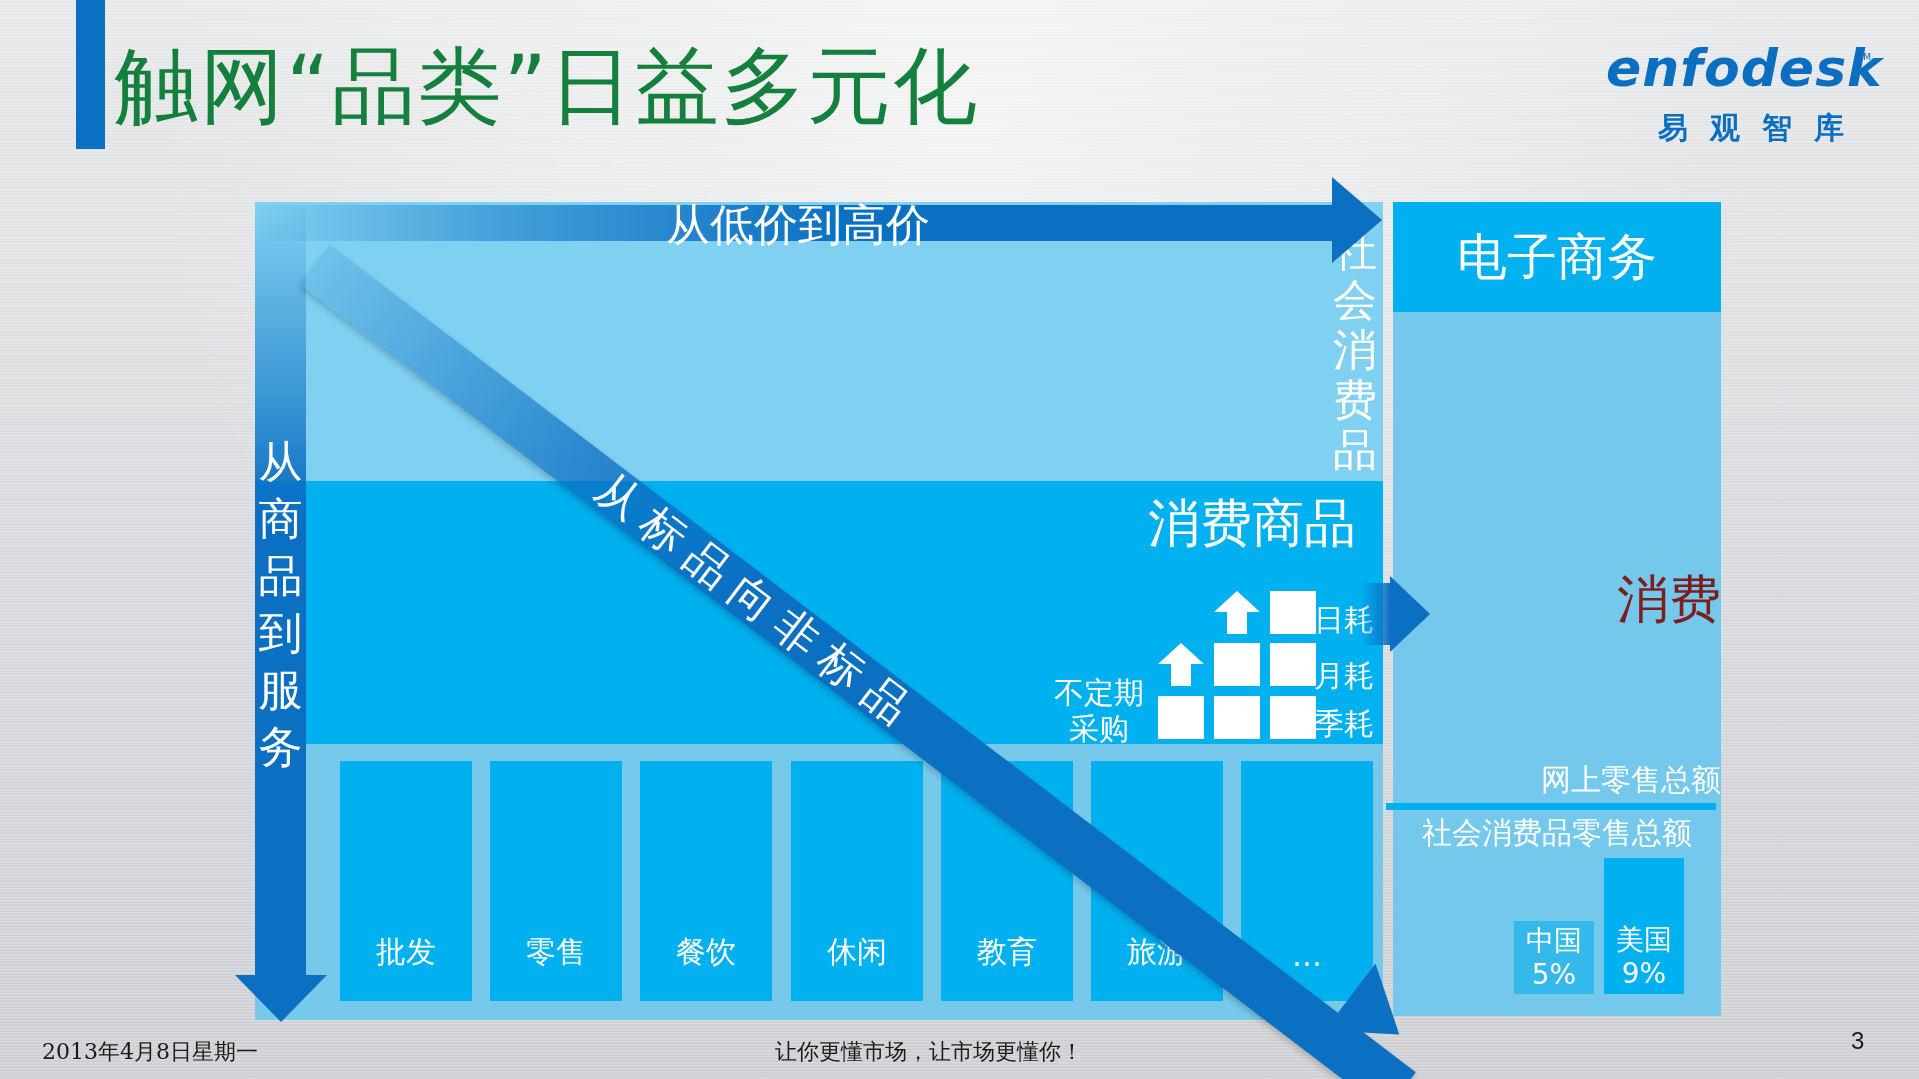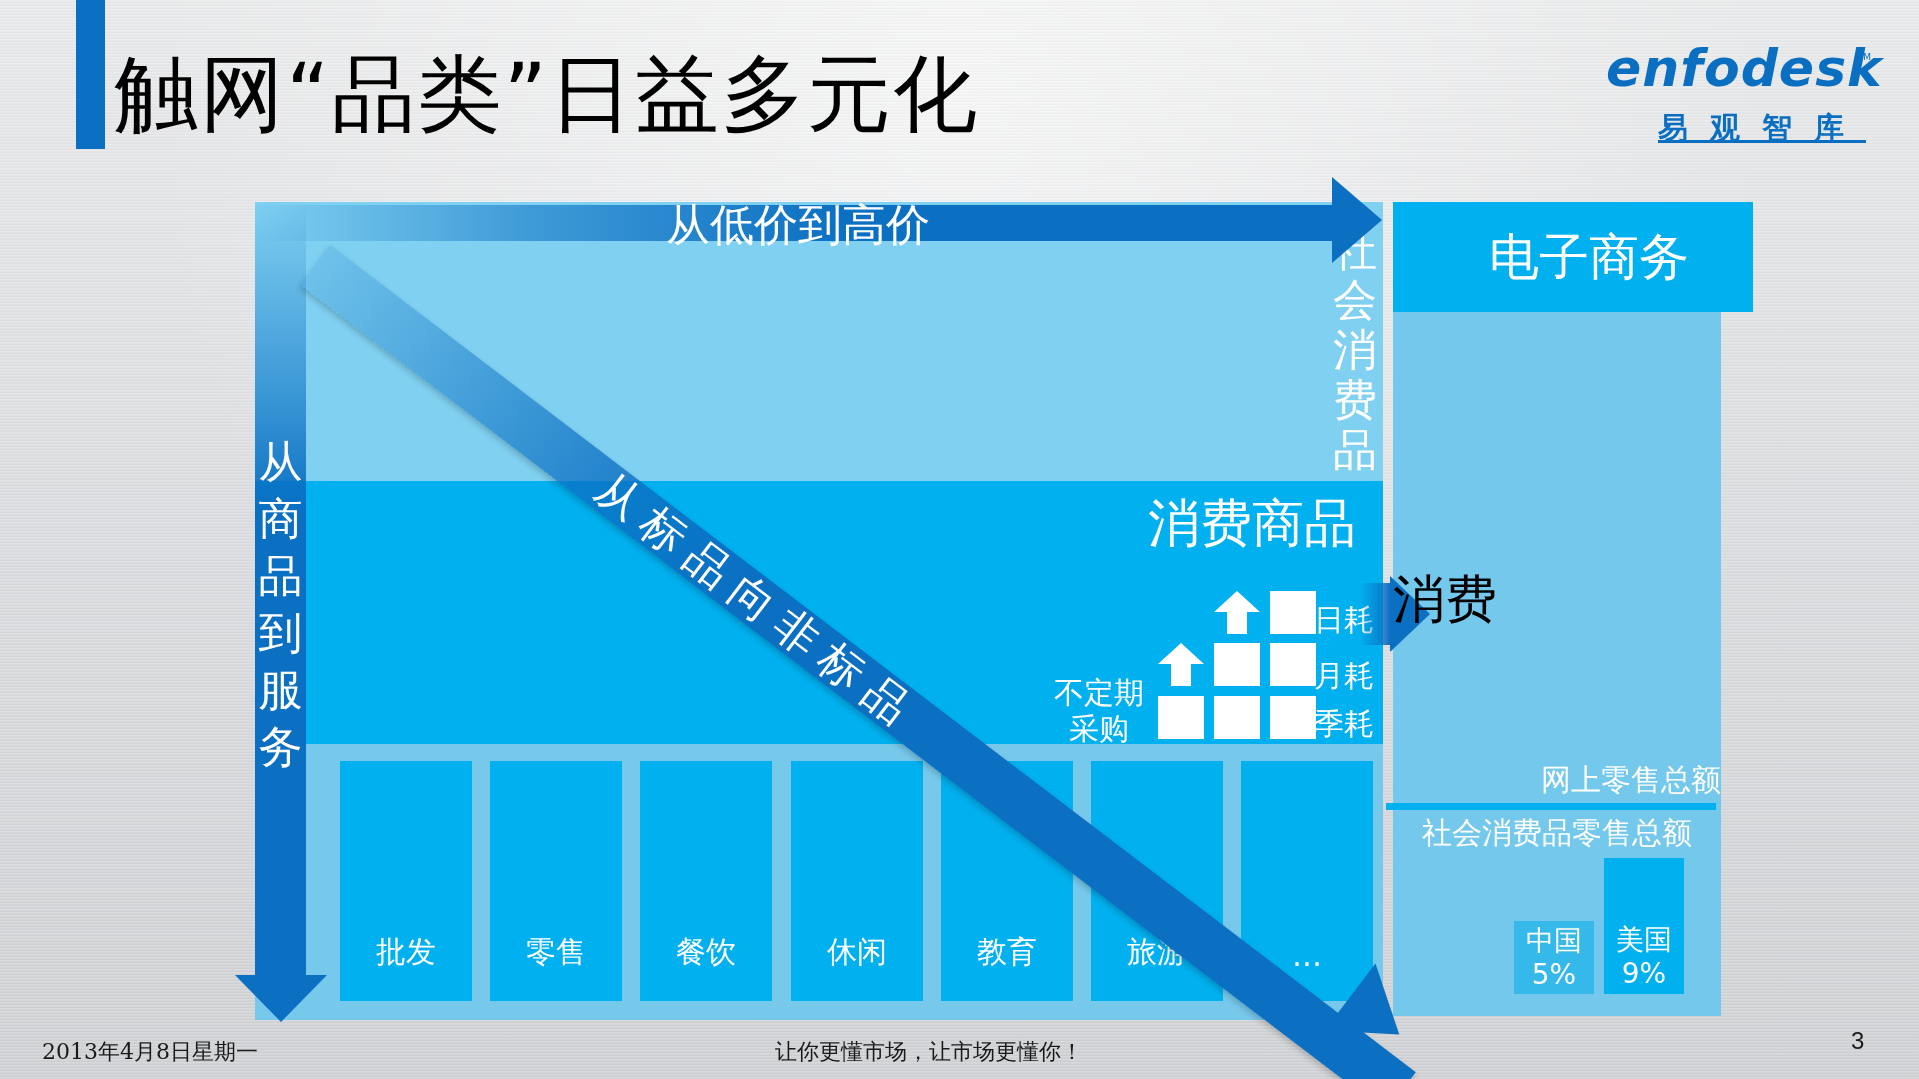--- a/index.html
+++ b/index.html
@@ -9,35 +9,35 @@
     background: linear-gradient(180deg, #e9eaeb 0%, #dcdde0 45%, #cfd1d4 100%);
   }
   .bg-streaks {
     position: absolute; inset: 0;
     background:
       repeating-linear-gradient(180deg, rgba(255,255,255,0.18) 0px, rgba(255,255,255,0.18) 1px, rgba(0,0,0,0.02) 2px, rgba(0,0,0,0.02) 3px),
       radial-gradient(ellipse at 50% 10%, rgba(255,255,255,0.6), rgba(255,255,255,0) 60%);
   }
   .abs { position: absolute; }
   .title-bar { left: 76px; top: 0; width: 29px; height: 149px; background: #0b6fc2; }
-  .title { left: 114px; top: 52px; font-size: 84px; color: #000000; letter-spacing: 2px; line-height: 1; white-space: nowrap; }
+  .title { left: 114px; top: 44px; font-size: 84px; color: #15803d; letter-spacing: 2px; line-height: 1; white-space: nowrap; }
   .logo { left: 1606px; top: 38px; width: 265px; height: 110px; color: #0a6fc1; }
   .logo-en { position: absolute; left: 0; top: 0; font-size: 52px; font-weight: bold; font-style: italic; letter-spacing: 1px; font-family: "DejaVu Sans", sans-serif; }
   .logo-tm { position: absolute; right: 0; top: 14px; font-size: 9px; color: #0a6fc1; }
-  .logo-cn { position: absolute; left: 52px; top: 70px; font-size: 30px; font-weight: bold; letter-spacing: 22px; text-decoration: underline; }
+  .logo-cn { position: absolute; left: 52px; top: 70px; font-size: 30px; font-weight: bold; letter-spacing: 22px; }
 
   .main-box { left: 255px; top: 202px; width: 1128px; height: 818px; background: #7fd0f1; }
   .mid-band { left: 255px; top: 481px; width: 1128px; height: 263px; background: #00b0ef; }
   .bottom-band { left: 255px; top: 744px; width: 1128px; height: 276px; background: #77c9ec; }
   .col { top: 761px; width: 132px; height: 240px; background: #00b0ef; color: #fff; font-size: 30px; text-align: center; }
   .col span { position: absolute; left: 0; right: 0; bottom: 28px; }
 
   .right-panel { left: 1393px; top: 202px; width: 328px; height: 814px; background: #74c8ec; }
-  .right-head { left: 1393px; top: 202px; width: 328px; height: 110px; background: #00b0ef; color: #fff; font-size: 50px; text-align: center; line-height: 110px; padding-left: 32px; }
-  .consume { left: 1393px; top: 565px; width: 328px; text-align: left; color: #000000; font-size: 52px; }
+  .right-head { left: 1393px; top: 202px; width: 328px; height: 110px; background: #00b0ef; color: #fff; font-size: 50px; text-align: center; line-height: 110px; }
+  .consume { left: 1393px; top: 565px; width: 328px; text-align: right; color: #7f1d1d; font-size: 52px; }
   .ratio-top { left: 1393px; top: 760px; width: 328px; text-align: right; color: #fff; font-size: 30px; }
   .ratio-line { left: 1386px; top: 803px; width: 330px; height: 7px; background: #00b0ef; }
   .ratio-bottom { left: 1393px; top: 813px; width: 328px; text-align: center; color: #fff; font-size: 30px; }
   .bar-cn { left: 1514px; top: 921px; width: 80px; height: 73px; background: #35b8ea; color: #fff; font-size: 28px; text-align: center; line-height: 34px; padding-top: 3px; box-sizing: border-box; }
   .bar-us { left: 1604px; top: 858px; width: 80px; height: 136px; background: #00b0ef; color: #fff; font-size: 28px; text-align: center; line-height: 34px; }
   .bar-us .inner { position: absolute; left: 0; right: 0; bottom: 3px; }
 
   .h-shaft { left: 255px; top: 205px; width: 1080px; height: 36px;
     background: linear-gradient(90deg, rgba(11,111,194,0) 0%, rgba(11,111,194,0.55) 25%, #0b6fc2 55%, #0b6fc2 100%); }
   .h-head { left: 1332px; top: 177px; width: 0; height: 0; border-top: 43px solid transparent; border-bottom: 43px solid transparent; border-left: 50px solid #0b6fc2; }

